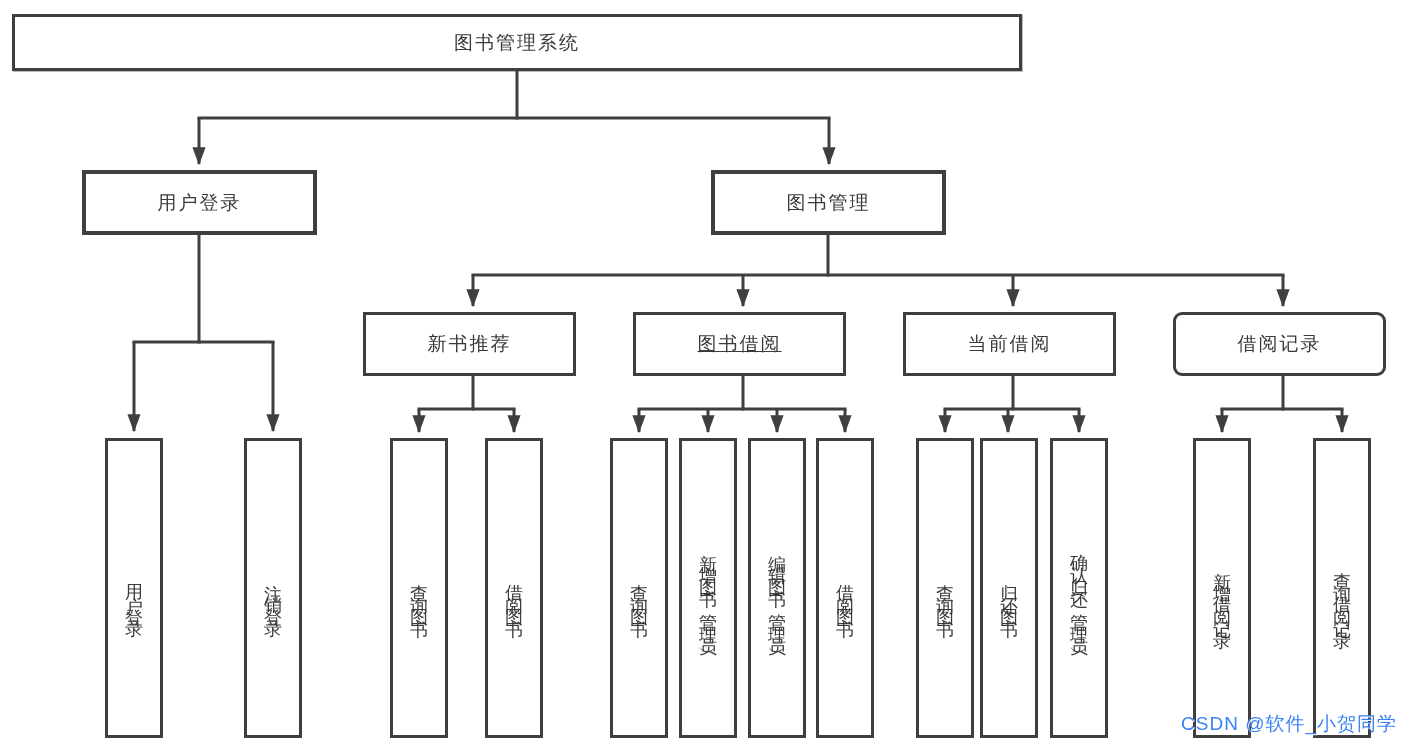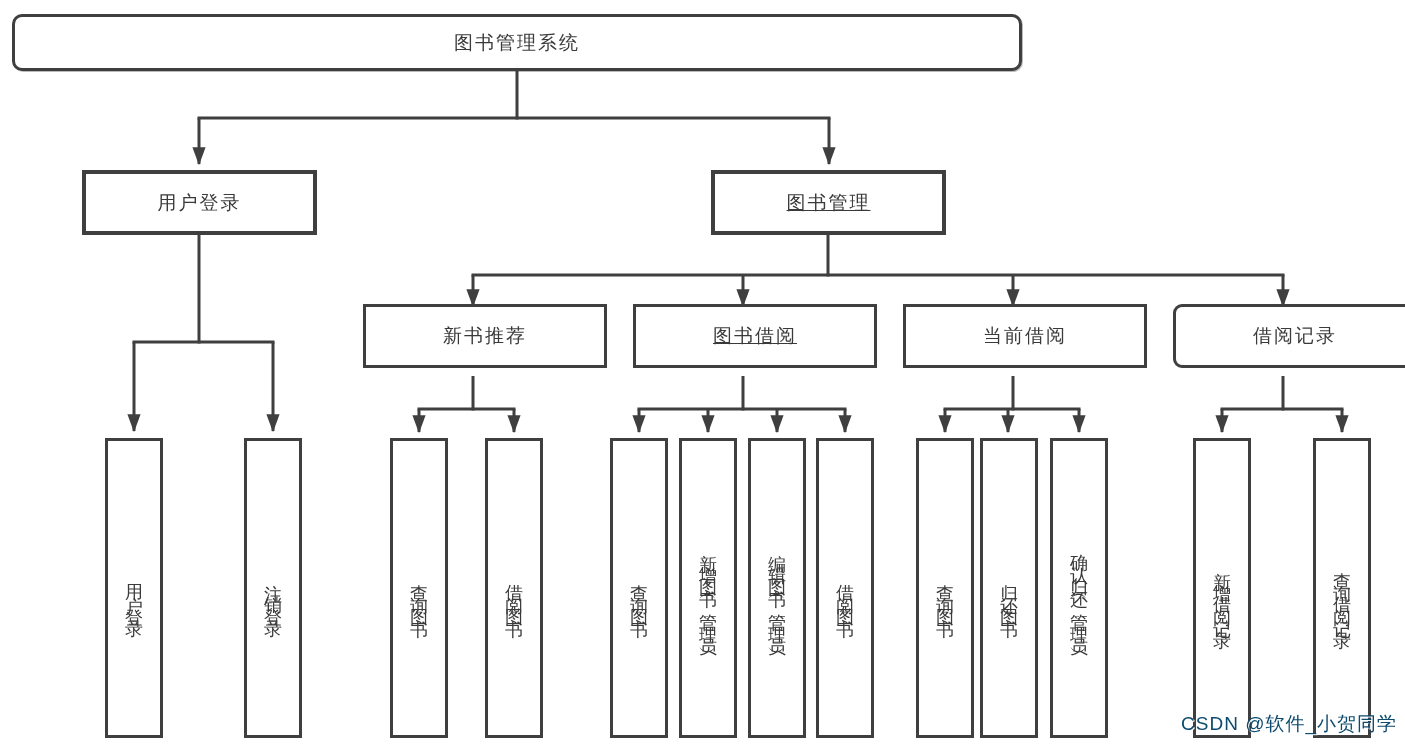--- a/index.html
+++ b/index.html
@@ -15,25 +15,25 @@
   .node{
     position:absolute;
     box-sizing:border-box;
     background:#ffffff;
     border:3px solid #3f3f3f;
     display:flex;align-items:center;justify-content:center;
     font-size:19px;
     letter-spacing:2px;
     white-space:nowrap;
   }
-  .lvl1{left:12px;top:14px;width:1010px;height:57px;box-shadow:1px 1px 0 rgba(60,60,60,.35);border-radius:10px;}
+  .lvl1{left:12px;top:14px;width:1010px;height:57px;box-shadow:1px 1px 0 rgba(60,60,60,.35);}
   .lvl2{top:170px;width:235px;height:65px;border-width:4px;}
   .lvl2.a{left:82px;}
-  .lvl2.b{left:711px;text-decoration:underline;}
-  .lvl3{top:304px;width:244px;height:64px;}
+  .lvl2.b{left:711px;}
+  .lvl3{top:312px;width:213px;height:64px;}
   .lvl3.c1{left:363px;}
   .lvl3.c2{left:633px;text-decoration:underline;}
   .lvl3.c3{left:903px;}
   .lvl3.c4{left:1173px;border-radius:9px;}
   .leaf{
     position:absolute;
     top:438px;height:300px;width:58px;
     box-sizing:border-box;
     background:#ffffff;
     border:3px solid #3f3f3f;
@@ -45,21 +45,21 @@
     font-size:18px;
     letter-spacing:12px;
     margin-top:12px;
     color:#3a3a3a;
   }
   .watermark{
     position:absolute;
     right:8px;bottom:10px;
     font-size:19px;
     letter-spacing:1px;
-    color:#0c4a6e;
+    color:#3b82f6;
     text-shadow:1px 1px 0 rgba(255,255,255,.95);
     z-index:5;
     white-space:nowrap;
   }
 </style>
 </head>
 <body>
 
 <div class="canvas">
 

